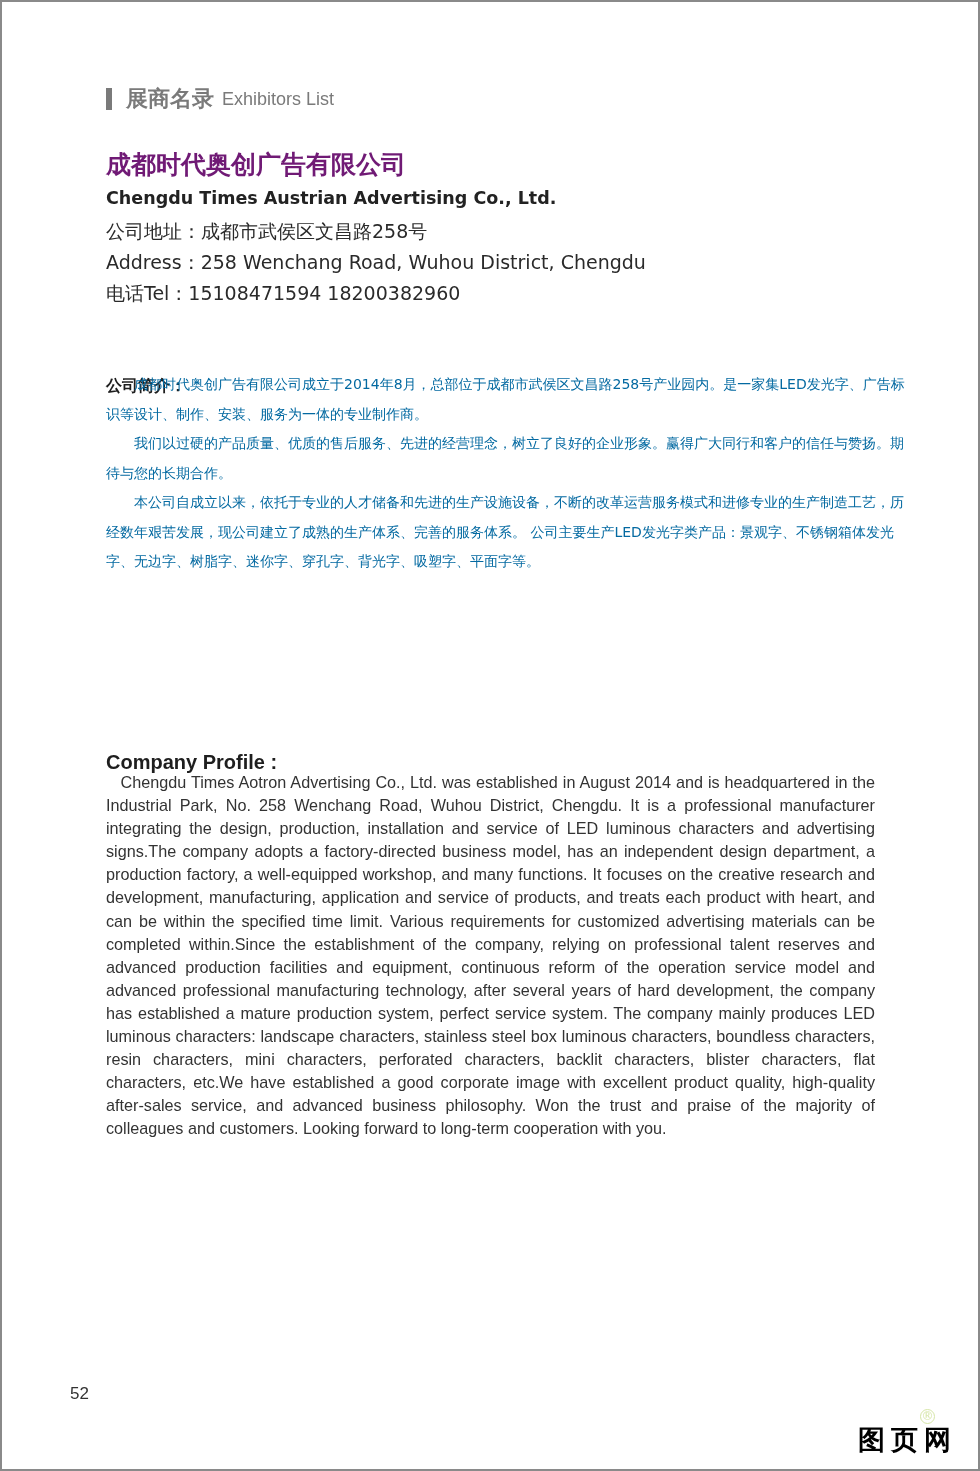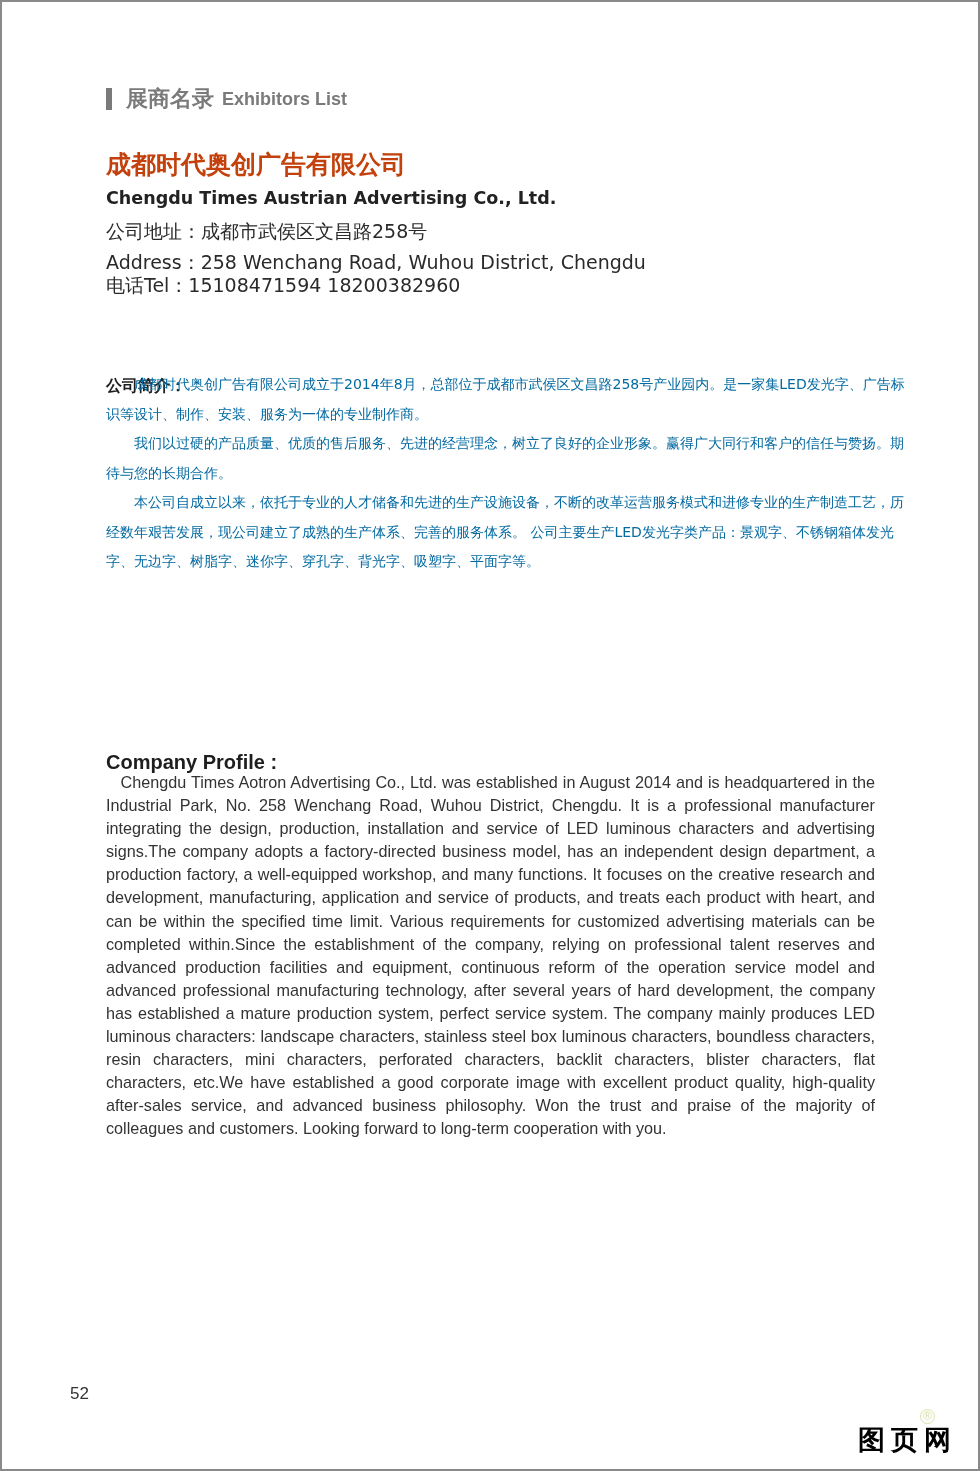--- a/index.html
+++ b/index.html
@@ -16,39 +16,39 @@
       display: flex; align-items: center;
     }
     .header-bar {
       width: 6px; height: 22px; background: #7a7a7a; margin-right: 14px;
     }
     .header-cn {
       font-family: "DejaVu Sans", sans-serif; font-weight: bold;
       font-size: 22px; color: #7a7a7a; margin-right: 8px; letter-spacing: 0px;
     }
     .header-en {
-      font-family: "Liberation Sans", sans-serif; font-weight: bold;
+      font-family: "Liberation Sans", sans-serif; font-weight: normal;
       font-size: 18px; color: #7a7a7a;
     }
     .company-cn {
       position: absolute; left: 106px; top: 148px;
-      font-family: "DejaVu Sans", sans-serif; font-weight: bold; font-size: 25px; color: #c2410c;
+      font-family: "DejaVu Sans", sans-serif; font-weight: bold; font-size: 25px; color: #701a75;
     }
     .company-en {
       position: absolute; left: 106px; top: 188px;
       font-family: "DejaVu Sans", sans-serif; font-weight: bold; font-size: 17.5px; color: #222;
     }
     .info-line {
       position: absolute; left: 106px;
       font-family: "DejaVu Sans", sans-serif; font-size: 19px; color: #2a2a2a;
       white-space: nowrap;
     }
     .info-address-cn { top: 219px; }
     .info-address-en { top: 250px; }
-    .info-tel { top: 273px; }
+    .info-tel { top: 281px; }
     .intro-title {
       position: absolute; left: 106px; top: 344px;
       font-family: "DejaVu Sans", sans-serif; font-weight: bold; font-size: 16px; color: #1e1e1e; margin-top: 32px;
     }
     .intro-body {
       position: absolute; left: 106px; top: 370px; width: 800px;
       font-family: "DejaVu Sans", sans-serif; font-size: 14px; color: #0369a1;
       line-height: 29.5px;
     }
     .intro-body p { margin: 0; text-indent: 2em; }

